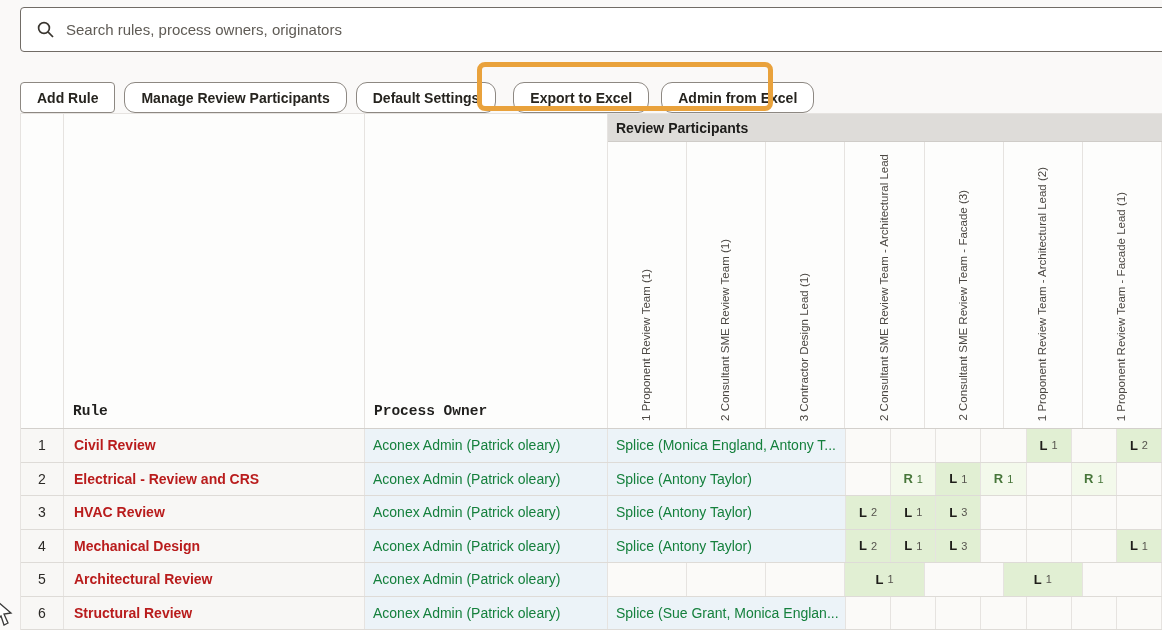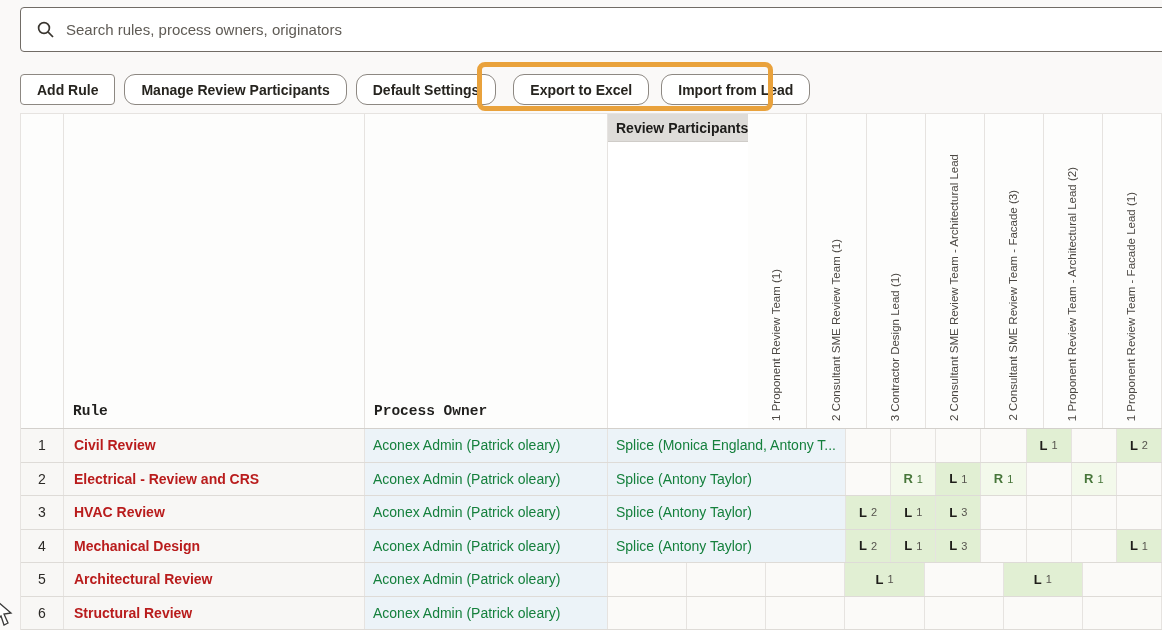--- a/index.html
+++ b/index.html
@@ -12,21 +12,21 @@
                display:flex; align-items:center; padding-left:16px; }
   .searchbox svg { flex:0 0 auto; margin-right:12px; }
   .searchbox input { border:none; outline:none; flex:1; font-size:15px;
                      font-family:"Liberation Sans", sans-serif; color:#3a3733; background:transparent; }
   .searchbox input::placeholder { color:#5f5b55; opacity:1; }
 
   
   .toolbar { position:absolute; left:20px; top:74px; display:flex; align-items:center; }
   .btn { height:31px; background:#ffffff; border:1px solid #8d8882; border-radius:4px;
          font-family:"Liberation Sans", sans-serif; font-size:14px; font-weight:bold;
-         color:#26241f; padding:0 16px; cursor:pointer; white-space:nowrap; }
+         color:#26241f; padding:0 16px; cursor:pointer; white-space:nowrap;margin-top:8px; }
   .btn + .btn { margin-left:9px;border-radius:11px; }
   .btn.ml-big { margin-left:17px; }
   .btn.ml-med { margin-left:12px; }
 
   .annotation { position:absolute; left:477px; top:62px; width:296px; height:49px;
                 border:5px solid #E9A23C; border-radius:8px; pointer-events:none; z-index:6; }
 
   
   .grid { position:absolute; left:20px; top:113px; width:1142px; background:#ffffff;
           border-left:1px solid #e6e3e0; border-top:1px solid #e6e3e0;
@@ -36,21 +36,21 @@
   .w-po   { width:243px; flex:0 0 auto; }
   .w-orig { width:238px; flex:0 0 auto; }
   .pcol   { flex:1 1 0; min-width:0; }
 
   .hdr-row { display:flex; height:315px; border-bottom:1px solid #d3d0cc; }
   .hcell { border-right:1px solid #e6e3e0; background:#fdfdfc;
            display:flex; align-items:flex-end; padding:0 0 9px 9px;
            font-size:14.5px; font-weight:bold; color:#201f1d; white-space:nowrap; overflow:hidden;font-family:Liberation Mono, monospace; }
   .hcell.empty { padding:0; }
 
-  .pgroup { flex:1 1 0; min-width:0; display:flex; flex-direction:row; }
+  .pgroup { flex:1 1 0; min-width:0; display:flex; flex-direction:column; }
   .band { height:28px; background:#dedcd9; border-bottom:1px solid #cfccc8;
           display:flex; align-items:center; padding-left:8px;
           font-size:14px; font-weight:bold; color:#1d1c1a; }
   .rot-row { display:flex; flex:1; }
   .rot { border-right:1px solid #e6e3e0; background:#fdfdfc; position:relative;
          display:flex; justify-content:center; align-items:flex-end; overflow:hidden;
          padding-bottom:7px; }
   .rot span { writing-mode:vertical-rl; transform:rotate(180deg);
               font-size:11.5px; color:#4b4742; white-space:nowrap; line-height:1.2; }
 
@@ -80,21 +80,21 @@
     <line x1="11.2" y1="11.2" x2="16" y2="16" stroke="#39352f" stroke-width="1.7"></line>
   </svg>
   <input type="text" placeholder="Search rules, process owners, originators" style="">
 </div>
 
 <div class="toolbar">
   <button class="btn">Add Rule</button>
   <button class="btn">Manage Review Participants</button>
   <button class="btn">Default Settings</button>
   <button class="btn ml-big">Export to Excel</button>
-  <button class="btn ml-med">Import from Lead</button>
+  <button class="btn ml-med">Admin from Excel</button>
 </div>
 <div class="annotation"></div>
 
 <div class="grid">
 
   <div class="hdr-row">
     <div class="hcell w-num empty"></div>
     <div class="hcell w-rule">Rule</div>
     <div class="hcell w-po">Process Owner</div>
     <div class="pgroup">
@@ -296,20 +296,21 @@
     <div class="cell pcell pcol">
         <span class="mark"></span>
         <span class="cnt"></span>
       </div>
   </div>
 
   <div class="drow">
     <div class="cell num w-num">6</div>
     <div class="cell rule w-rule">Structural Review</div>
     <div class="cell po w-po">Aconex Admin (Patrick oleary)</div>
+    <div class="cell orig w-orig">Splice (Sue Grant, Monica Englan...</div>
     <div class="cell pcell pcol">
         <span class="mark"></span>
         <span class="cnt"></span>
       </div>
     <div class="cell pcell pcol">
         <span class="mark"></span>
         <span class="cnt"></span>
       </div>
     <div class="cell pcell pcol">
         <span class="mark"></span>

